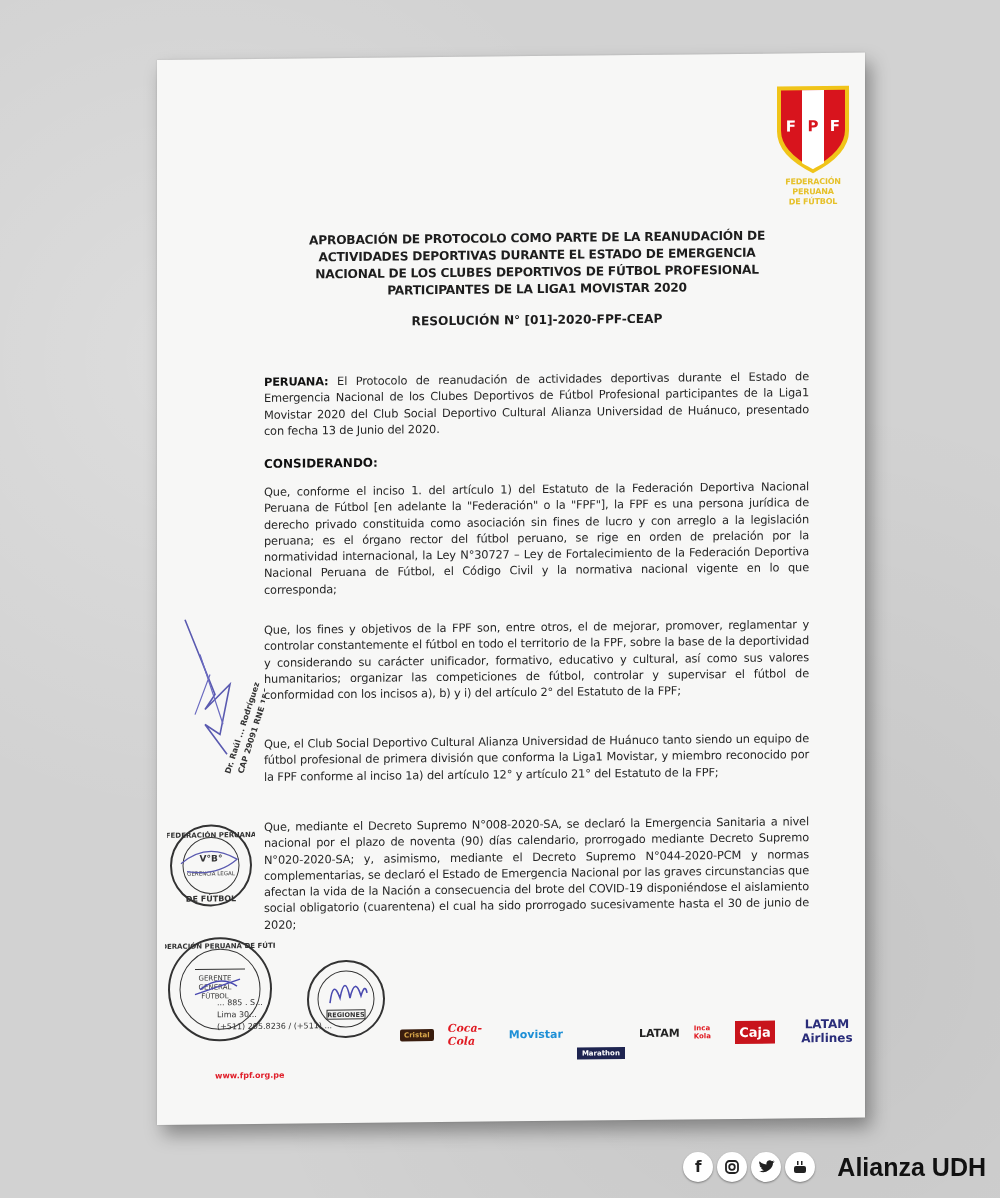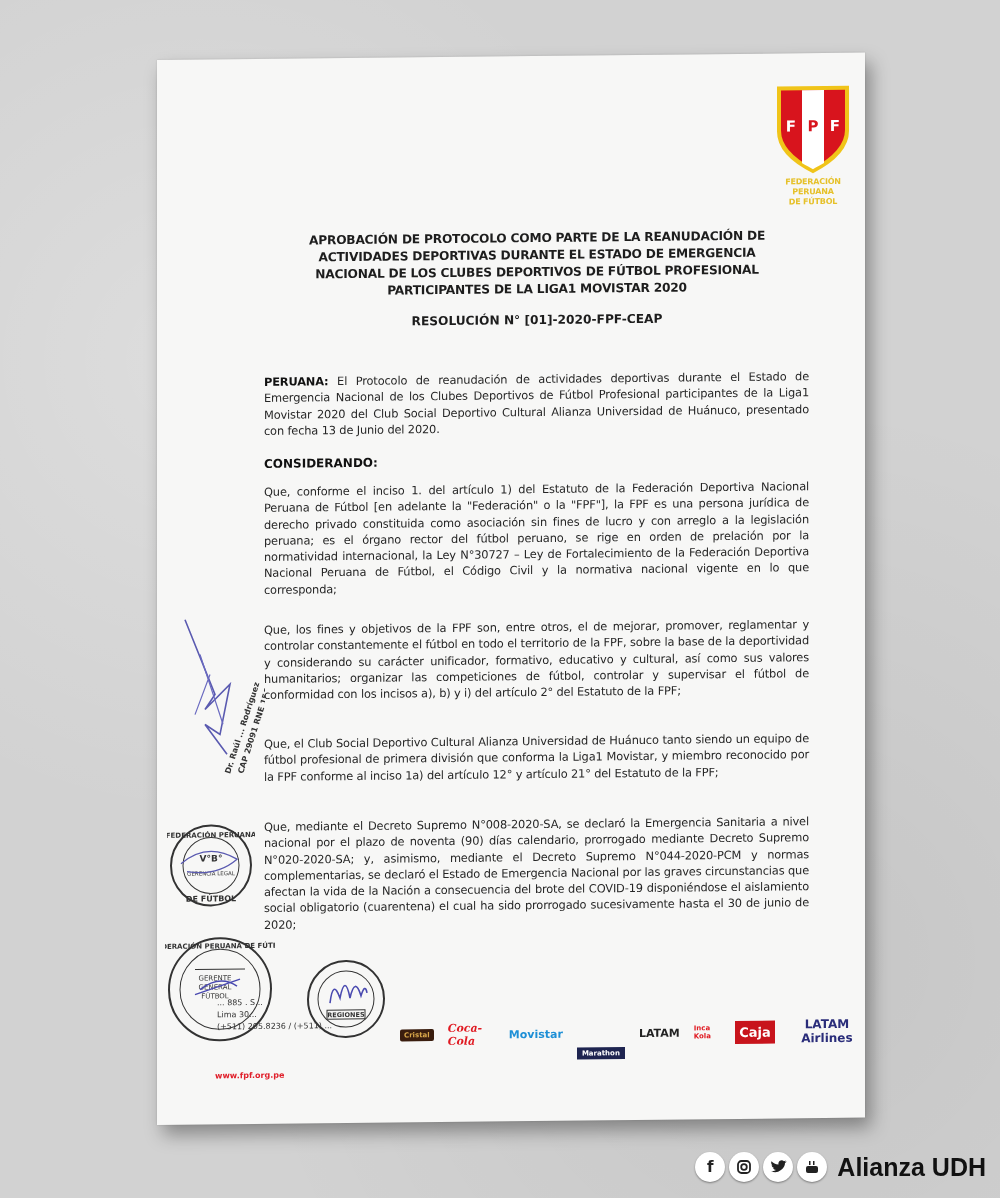--- a/index.html
+++ b/index.html
@@ -36,21 +36,21 @@
   .body-text b { color:#111; }
   .heading { position:absolute; left:107px; font-size:12px; font-weight:bold; color:#111; }
   .sig1 { position:absolute; left:18px; top:555px; width:90px; height:170px; }
   .stamp { position:absolute; }
   .footer-addr { position:absolute; left:60px; top:938px; font-size:8px; line-height:12px; color:#333; }
   .footer-web { position:absolute; left:58px; top:1012px; font-size:8px; color:#e0202b; font-weight:bold; }
   .sponsors { position:absolute; left:243px; top:952px; display:flex; align-items:center; gap:14px; }
   .sp { font-size:11px; font-weight:bold; }
   .brand { position:absolute; right:14px; top:1152px; display:flex; align-items:center; gap:4px; }
   .soc { width:30px; height:30px; border-radius:50%; background:#fff; display:flex; align-items:center; justify-content:center; font-weight:bold; font-size:15px; color:#222; box-shadow:0 1px 2px rgba(0,0,0,0.4); }
-  .brand-name { font-family:"Liberation Sans", sans-serif; font-weight:bold; font-size:25px; color:#111; margin-left:6px; }
+  .brand-name { font-family:"Liberation Sans", sans-serif; font-weight:bold; font-size:25px; color:#111; margin-left:18px; }
 </style>
 </head>
 <body>
 
 <div class="paper">
 
   <div class="logo">
     <svg width="78" height="92" viewBox="0 0 78 92">
       <path d="M3 3 H75 V48 Q75 72 39 90 Q3 72 3 48 Z" fill="#f0c419"></path>
       <path d="M7 7 H71 V47 Q71 68 39 85 Q7 68 7 47 Z" fill="#d8141d"></path>

